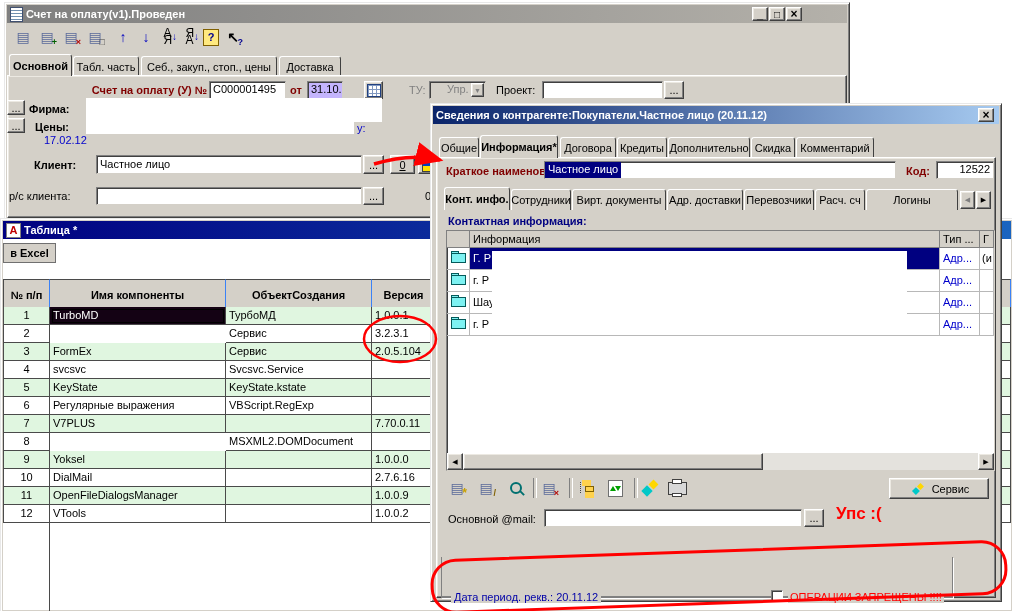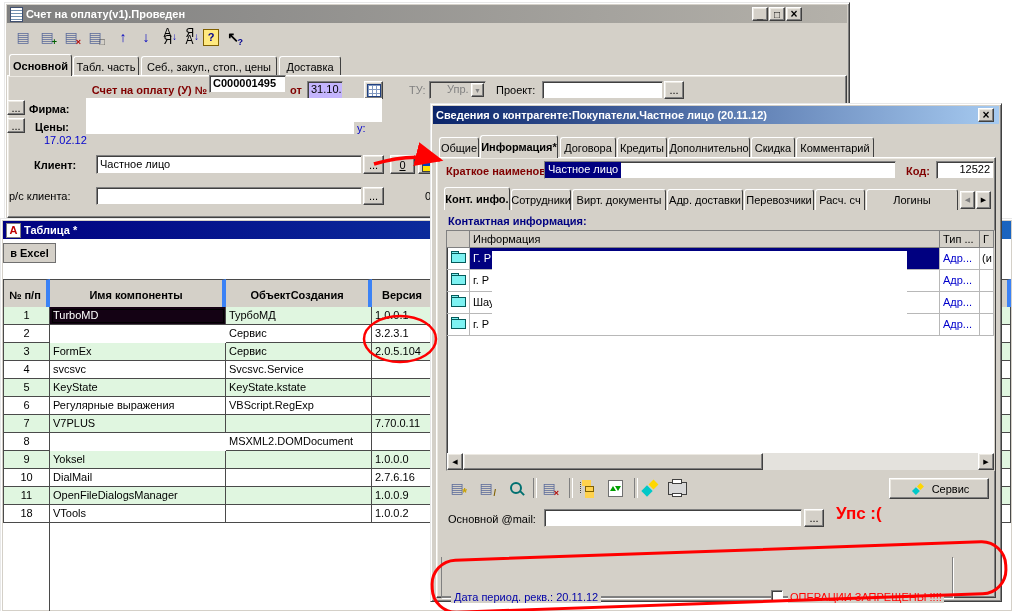--- a/index.html
+++ b/index.html
@@ -30,21 +30,21 @@
          color:#5a6a9a;font-size:14px;line-height:14px;}
   .tbico .ovl{position:absolute;right:0;bottom:0;font-size:9px;line-height:9px;font-weight:bold;color:#b00000;}
   .arrowico{color:#0000c0;font-weight:bold;font-size:14px;}
   .sortAB{font-size:12px;line-height:7px;width:9px;display:block;word-break:break-all;color:#000;font-weight:normal;}
   .sortArr{position:absolute;right:1px;top:3px;color:#0000c0;font-weight:bold;font-size:10px;}
   .helpico{background:#ffe97f;border:1px solid #806000;color:#000090;font-weight:bold;width:14px;height:15px;
            display:flex;align-items:center;justify-content:center;font-size:11px;}
   
   .gcell{position:absolute;height:18px;border-right:1px solid #4a4a4a;border-bottom:1px solid #4a4a4a;
          box-sizing:border-box;line-height:17px;padding-left:3px;overflow:hidden;white-space:nowrap;}
-  .hc{position:absolute;background:#d4d0c8;border-right:4px solid #3b82f6;border-bottom:1px solid #4a4a4a;border-top:1px solid #4a4a4a;
+  .hc{position:absolute;background:#d4d0c8;border-right:1px solid #3b82f6;border-bottom:1px solid #4a4a4a;border-top:1px solid #4a4a4a;
       box-sizing:border-box;font-weight:bold;display:flex;align-items:center;justify-content:center;text-align:center;height:31px;line-height:12px;}
   .c0{left:0;width:47px;text-align:center;padding-left:0;border-left:1px solid #4a4a4a;}
   .c1{left:47px;width:176px;}
   .c2{left:223px;width:146px;}
   .c3{left:369px;width:64px;}
   .c4{left:433px;width:575px;}
   .trow{position:absolute;left:0;width:1008px;height:18px;}
   .rowg{background:#e0f6e0;}
   .sel{background:#140214;color:#fff;outline:1px solid #000;outline-offset:-3px;}
   
@@ -144,21 +144,21 @@
     </div>
   <div class="tab" style="left:136px;top:53px;width:136px;height:20px;">
       <span>Себ., закуп., стоп., цены</span>
     </div>
   <div class="tab" style="left:274px;top:53px;width:62px;height:20px;">
       <span>Доставка</span>
     </div>
   <div class="tabpage" style="left:2px;top:72px;width:838px;height:141px;"></div>
 
   <span class="lbl darkred" style="left:60px;top:81px;width:142px;text-align:right;z-index:5;">Счет на оплату (У) №</span>
-  <span class="sunken" style="left:204px;top:72px;width:77px;height:18px;z-index:5;font-weight:bold;">C000001495</span>
+  <span class="sunken" style="left:204px;top:78px;width:77px;height:18px;z-index:5;">C000001495</span>
   <span class="lbl darkred" style="left:285px;top:81px;z-index:5;">от</span>
   <span class="sunken" style="left:302px;top:78px;width:36px;height:18px;background:#c4b5fd;z-index:5;">31.10.12</span>
   <span class="btn" style="left:359px;top:78px;width:19px;height:18px;z-index:5;">
       <span class="calico"></span>
     </span>
   <span class="lbl" style="left:404px;top:81px;color:#808080;z-index:5;">ТУ:</span>
   <span class="sunken" style="left:424px;top:78px;width:57px;height:18px;background:#d4d0c8;color:#808080;z-index:5;padding-left:17px;">Упр.</span>
   <span class="btn" style="left:466px;top:80px;width:13px;height:14px;color:#808080;font-size:7px;z-index:6;">▼</span>
   <span class="lbl" style="left:491px;top:81px;z-index:5;">Проект:</span>
   <span class="sunken" style="left:537px;top:78px;width:121px;height:18px;z-index:5;"></span>
@@ -271,21 +271,21 @@
           <div class="gcell c4"></div>
       </div>
       <div class="trow rowg" style="top:208px;">
         <div class="gcell c0">11</div>
         <div class="gcell c1">OpenFileDialogsManager</div>
         <div class="gcell c2"></div>
         <div class="gcell c3">1.0.0.9</div>
           <div class="gcell c4"></div>
       </div>
       <div class="trow" style="top:226px;">
-        <div class="gcell c0">18</div>
+        <div class="gcell c0">12</div>
         <div class="gcell c1">VTools</div>
         <div class="gcell c2"></div>
         <div class="gcell c3">1.0.0.2</div>
           <div class="gcell c4"></div>
       </div>
       <div class="abs" style="left:46px;top:244px;height:88px;border-left:1px solid #4a4a4a;"></div>
     </div>
   </div>
 </div>
 

